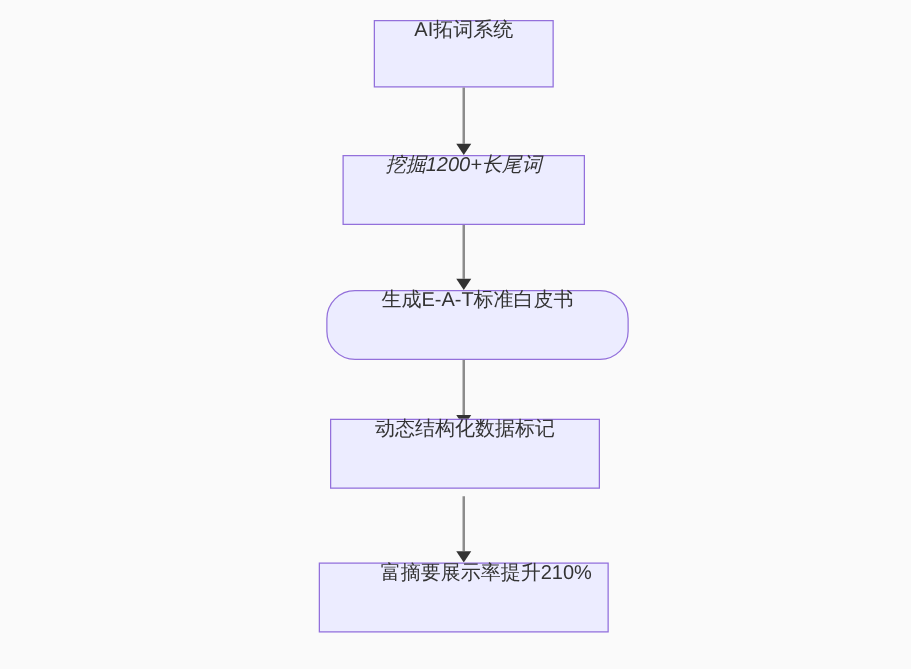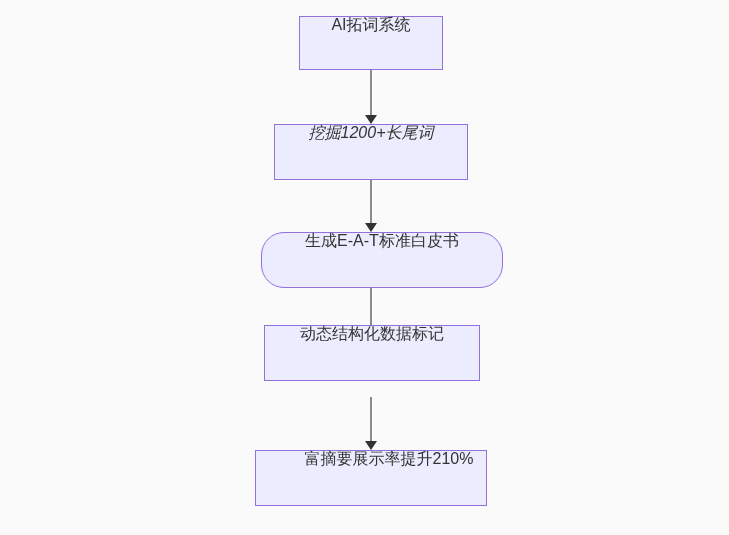--- a/index.html
+++ b/index.html
@@ -31,21 +31,21 @@
     line-height: 1;
     display: flex;
     align-items: flex-start;
     justify-content: center;
     text-align: center;
     white-space: nowrap;
   }
   .node-1 { left: 299px; top: 16px;  width: 144px; height: 54px; }
   .node-2 { left: 274px; top: 124px; width: 194px; height: 56px; font-style: italic; }
   .node-3 { left: 261px; top: 232px; width: 242px; height: 56px; border-radius: 23px; }
-  .node-4 { left: 264px; top: 325px; width: 216px; height: 56px; }
+  .node-4 { left: 264px; top: 335px; width: 216px; height: 56px; }
   .node-5 { left: 255px; top: 450px; width: 232px; height: 56px; padding-left: 36px; }
 
   .arrow {
     position: absolute;
     left: 364px;
     width: 14px;
     display: flex;
     flex-direction: column;
     align-items: center;
   }

